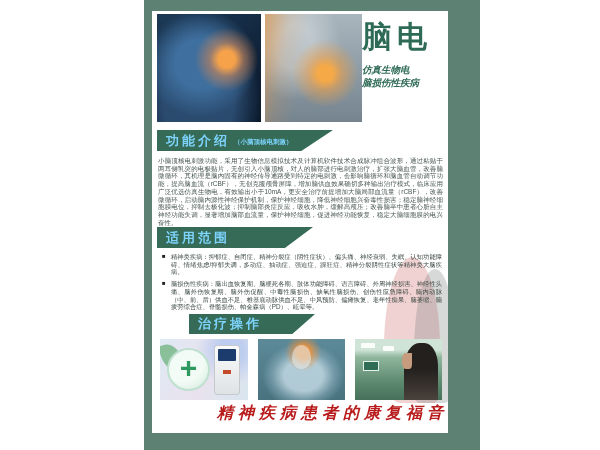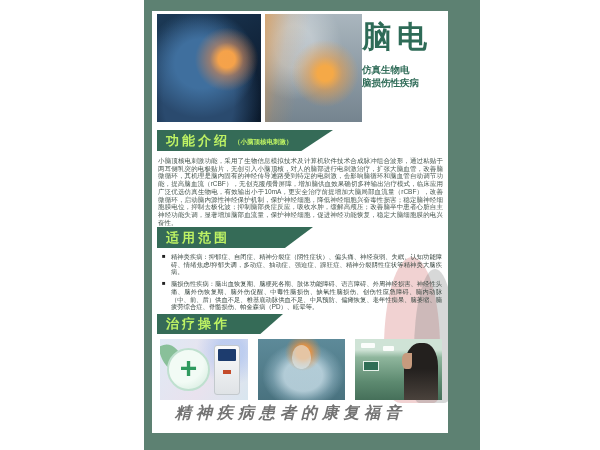--- a/index.html
+++ b/index.html
@@ -29,31 +29,31 @@
       radial-gradient(circle at 62% 55%, #f5a947 0 9%, rgba(240,160,70,.55) 20%, transparent 40%),
       linear-gradient(100deg, rgba(235,150,60,.6) 0%, rgba(235,150,60,.15) 22%, transparent 40%),
       radial-gradient(ellipse at 30% 30%, rgba(255,255,255,.35) 0 20%, transparent 50%),
       linear-gradient(180deg,#aab6be 0%, #8c9aa4 55%, #75848f 100%);
   }
 
   
   .title-block { position:absolute; left:210px; top:8px; width:84px; z-index:2; }
   .big-title { font-size:30px; line-height:36px; font-weight:bold; color:#2e6b57;
                letter-spacing:5px; white-space:nowrap; }
-  .subtitle { margin-top:8px; font-size:9.5px; line-height:13px; font-weight:bold; color:#2e6b57; }
+  .subtitle { margin-top:8px; font-size:9.5px; line-height:13px; font-weight:bold; color:#2e6b57;font-style:italic; }
 
   
-  .banner { position:absolute; left:5px; height:21px; background:#356b57; color:#bef264;
+  .banner { position:absolute; left:5px; height:21px; background:#356b57; color:#7dd3fc;
             display:flex; align-items:center; padding-left:9px; z-index:2;
             clip-path:polygon(0 0,100% 0,82% 100%,0 100%); }
   .banner-heading { font-size:13px; font-weight:bold; letter-spacing:3px; white-space:nowrap; }
   .banner-note { font-size:6.5px; font-weight:bold; margin-left:4px; margin-top:3px; white-space:nowrap; }
   .banner-function { top:119px; width:176px; }
   .banner-scope { top:216px; width:156px; }
-  .banner-operation { top:303px; width:126px; height:20px; }
+  .banner-operation { top:303px; width:126px; height:20px;margin-left:32px; }
 
   
   .function-body { position:absolute; left:6px; top:146px; width:285px;
                    font-size:6.5px; line-height:7.7px; color:#46554e;
                    text-align:justify; z-index:2; }
 
   .scope-list { position:absolute; left:10px; top:242px; width:280px; z-index:2; }
   .scope-item { display:flex; margin-bottom:4px; font-size:6.3px; line-height:7.7px;
                 color:#3d4b45; text-align:justify; }
   .scope-marker { flex:0 0 9px; font-size:6px; line-height:7.7px; color:#222; }
@@ -99,23 +99,23 @@
     border-radius:1px; }
   .clinic-screen { position:absolute; left:8px; top:22px; width:16px; height:10px;
     background:#2f6e55; border:1px solid #e7f2ea; }
   .patient-head { position:absolute; right:4px; top:4px; width:34px; height:57px;
     background:linear-gradient(180deg,#23201e 0 45%, #4a423c 100%);
     border-radius:45% 40% 0 0; }
   .patient-face { position:absolute; right:30px; top:14px; width:10px; height:16px;
     background:#c79b7e; border-radius:40% 0 30% 40%; }
 
   
-  .footer-slogan { position:absolute; left:0; top:392px; width:100%; text-align:left;
+  .footer-slogan { position:absolute; left:0; top:392px; width:100%; text-align:right;
     font-family:"DejaVu Serif", serif; font-style:italic; font-weight:bold;
-    font-size:16px; letter-spacing:5px; color:#737373; z-index:2; white-space:nowrap;padding-left:23px; }
+    font-size:16px; letter-spacing:5px; color:#b91c1c; z-index:2; white-space:nowrap;padding-left:23px; }
 </style>
 </head>
 <body>
 
 <div class="stage">
   <div class="poster">
     <div class="panel">
 
       <div class="watermark wm-red"></div>
       <div class="watermark wm-gray"></div>

